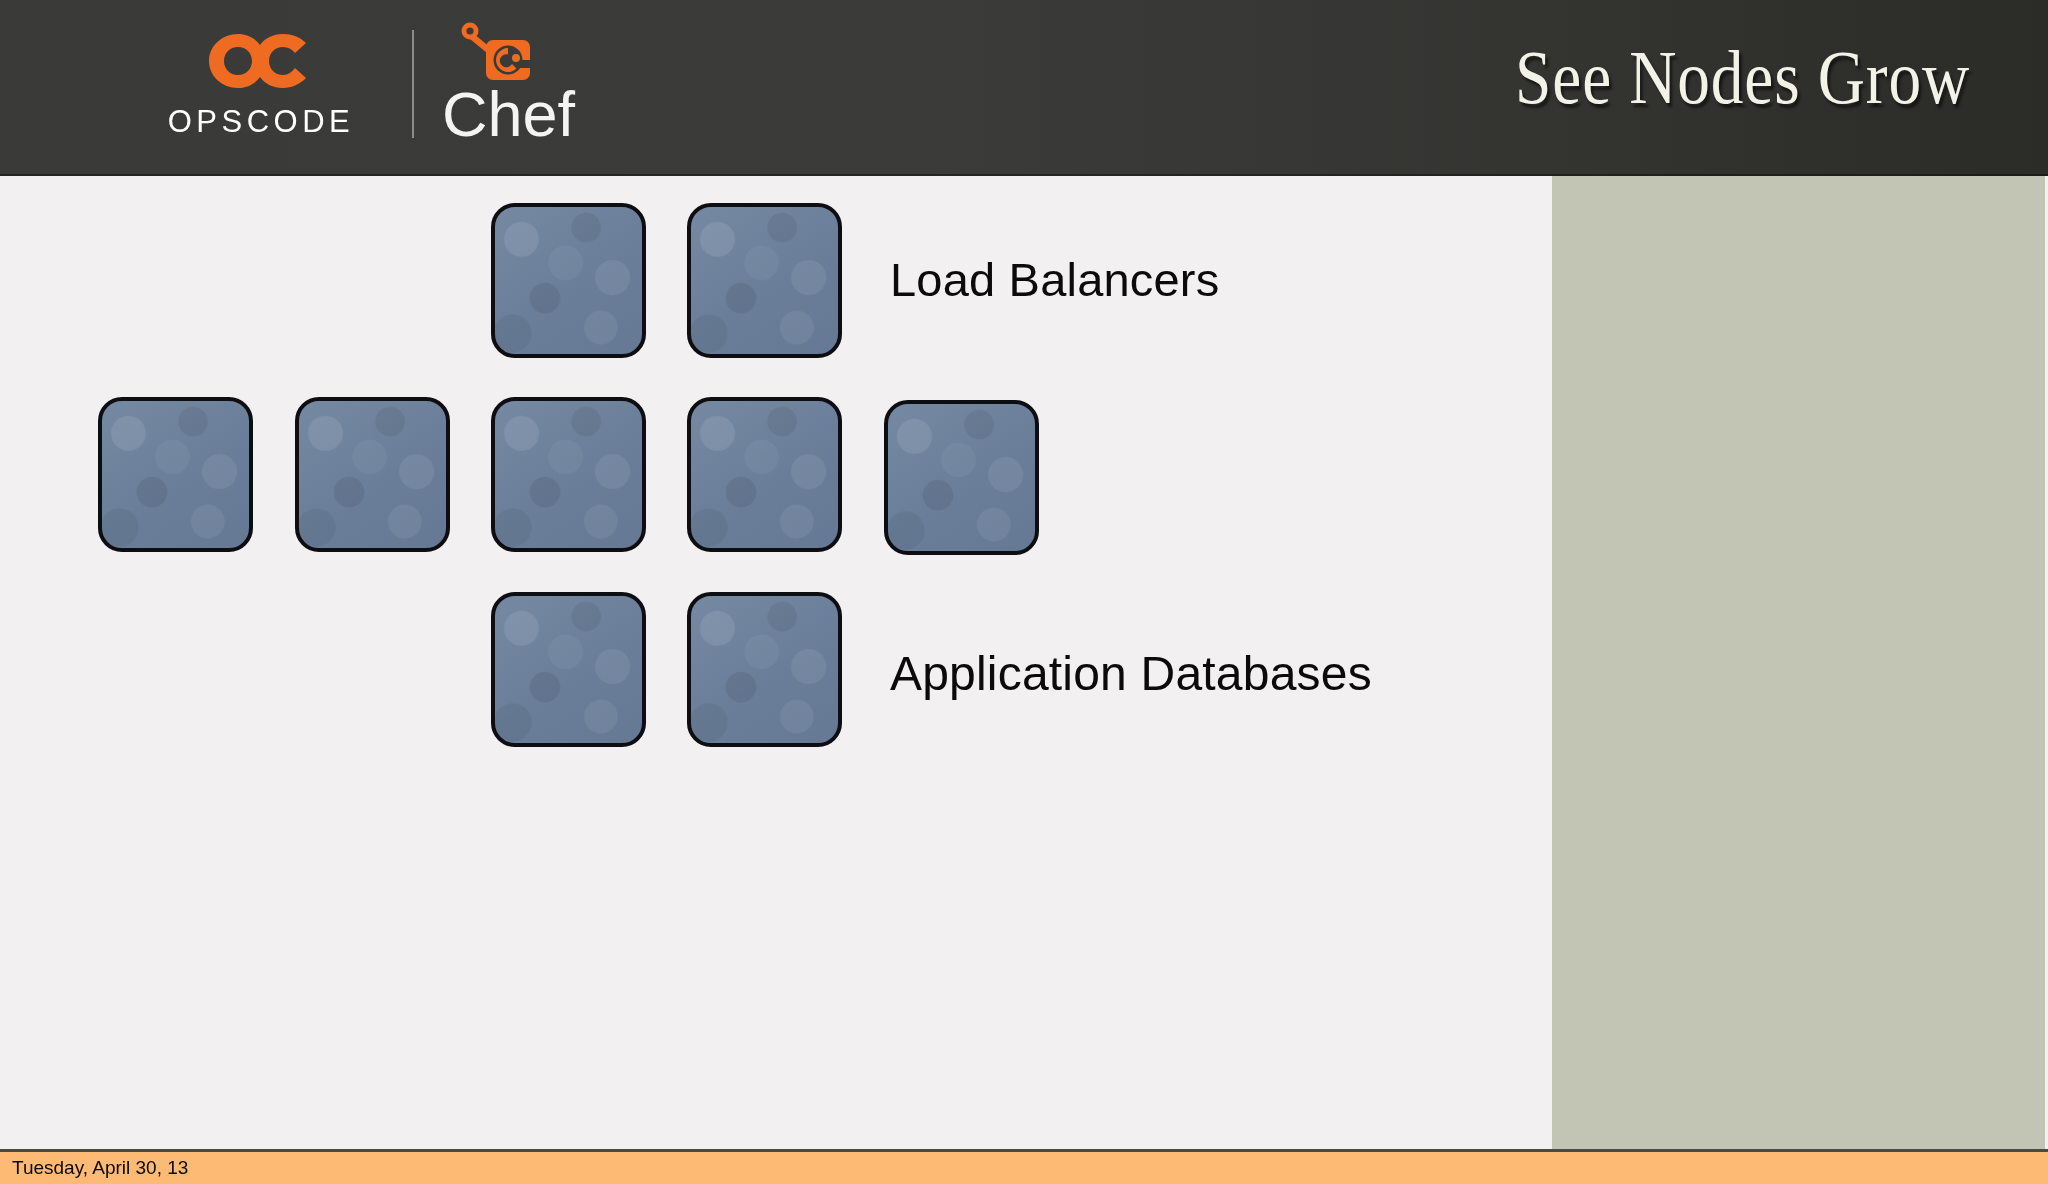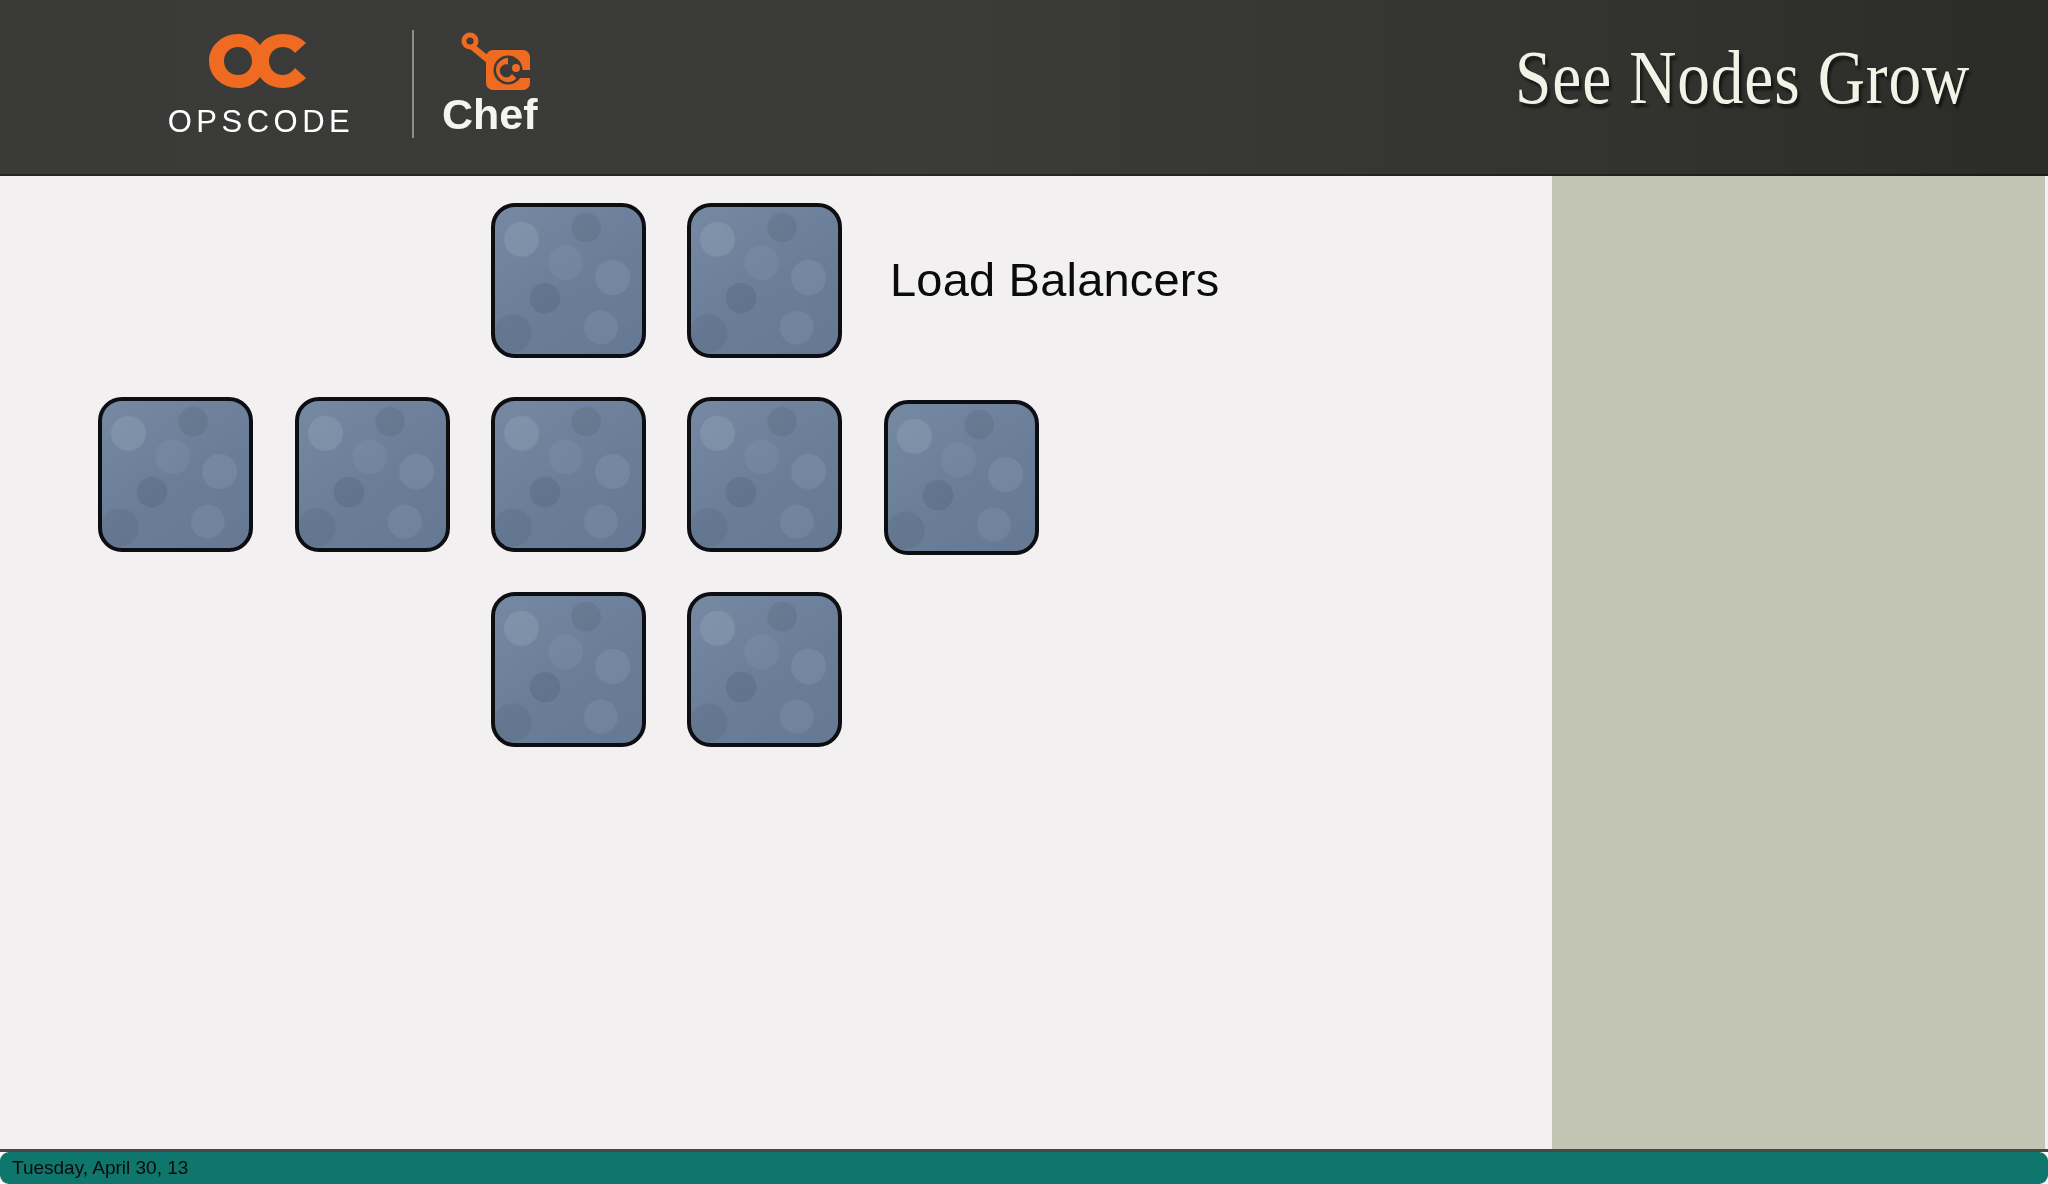--- a/index.html
+++ b/index.html
@@ -96,22 +96,22 @@
   #chef-block { width: 170px; align-items: flex-start; }
   #chef-mark {
     width: 72px;
     height: 60px;
     margin-left: 18px;
     margin-bottom: 1px;
   }
   #chef-wordmark {
     color: #f4f4f2;
     font-family: "Liberation Sans", sans-serif;
-    font-size: 43px;
-    font-weight: 700;
+    font-size: 63px;
+    font-weight: 400;
     line-height: 1;
     letter-spacing: 0px;
     white-space: nowrap;
   }
 
   
   #slide-title {
     position: absolute;
     right: 78px;
     top: 34px;
@@ -162,22 +162,21 @@
     letter-spacing: 0.2px;
   }
 
   
   #footer {
     position: absolute;
     left: 0;
     top: 1152px;
     width: 2048px;
     height: 32px;
-    background: #0f766e;
-    border-radius: 9px;
+    background: #fdba74;
   }
   #footer-date {
     position: absolute;
     left: 12px;
     top: 5px;
     font-family: "Liberation Sans", sans-serif;
     font-size: 19px;
     color: #0a0a0a;
     white-space: nowrap;
   }
@@ -225,19 +224,20 @@
       <div class="node-box" style="left: 491px; top: 27px;"></div>
       <div class="node-box" style="left: 687px; top: 27px;"></div>
       <div class="row-label" style="left: 890px; top: 80px; font-size: 47px;">Load Balancers</div>
       <div class="node-box" style="left: 98px; top: 221px;"></div>
       <div class="node-box" style="left: 295px; top: 221px;"></div>
       <div class="node-box" style="left: 491px; top: 221px;"></div>
       <div class="node-box" style="left: 687px; top: 221px;"></div>
       <div class="node-box" style="left: 884px; top: 224px;"></div>
       <div class="node-box" style="left: 491px; top: 416px;"></div>
       <div class="node-box" style="left: 687px; top: 416px;"></div>
+      <div class="row-label" style="left: 890px; top: 474px; font-size: 48px;">Application Databases</div>
     </div>
 
 </div>
 
 <div id="footer">
   <div id="footer-date">Tuesday, April 30, 13</div>
 </div>
 
 </body></html>

